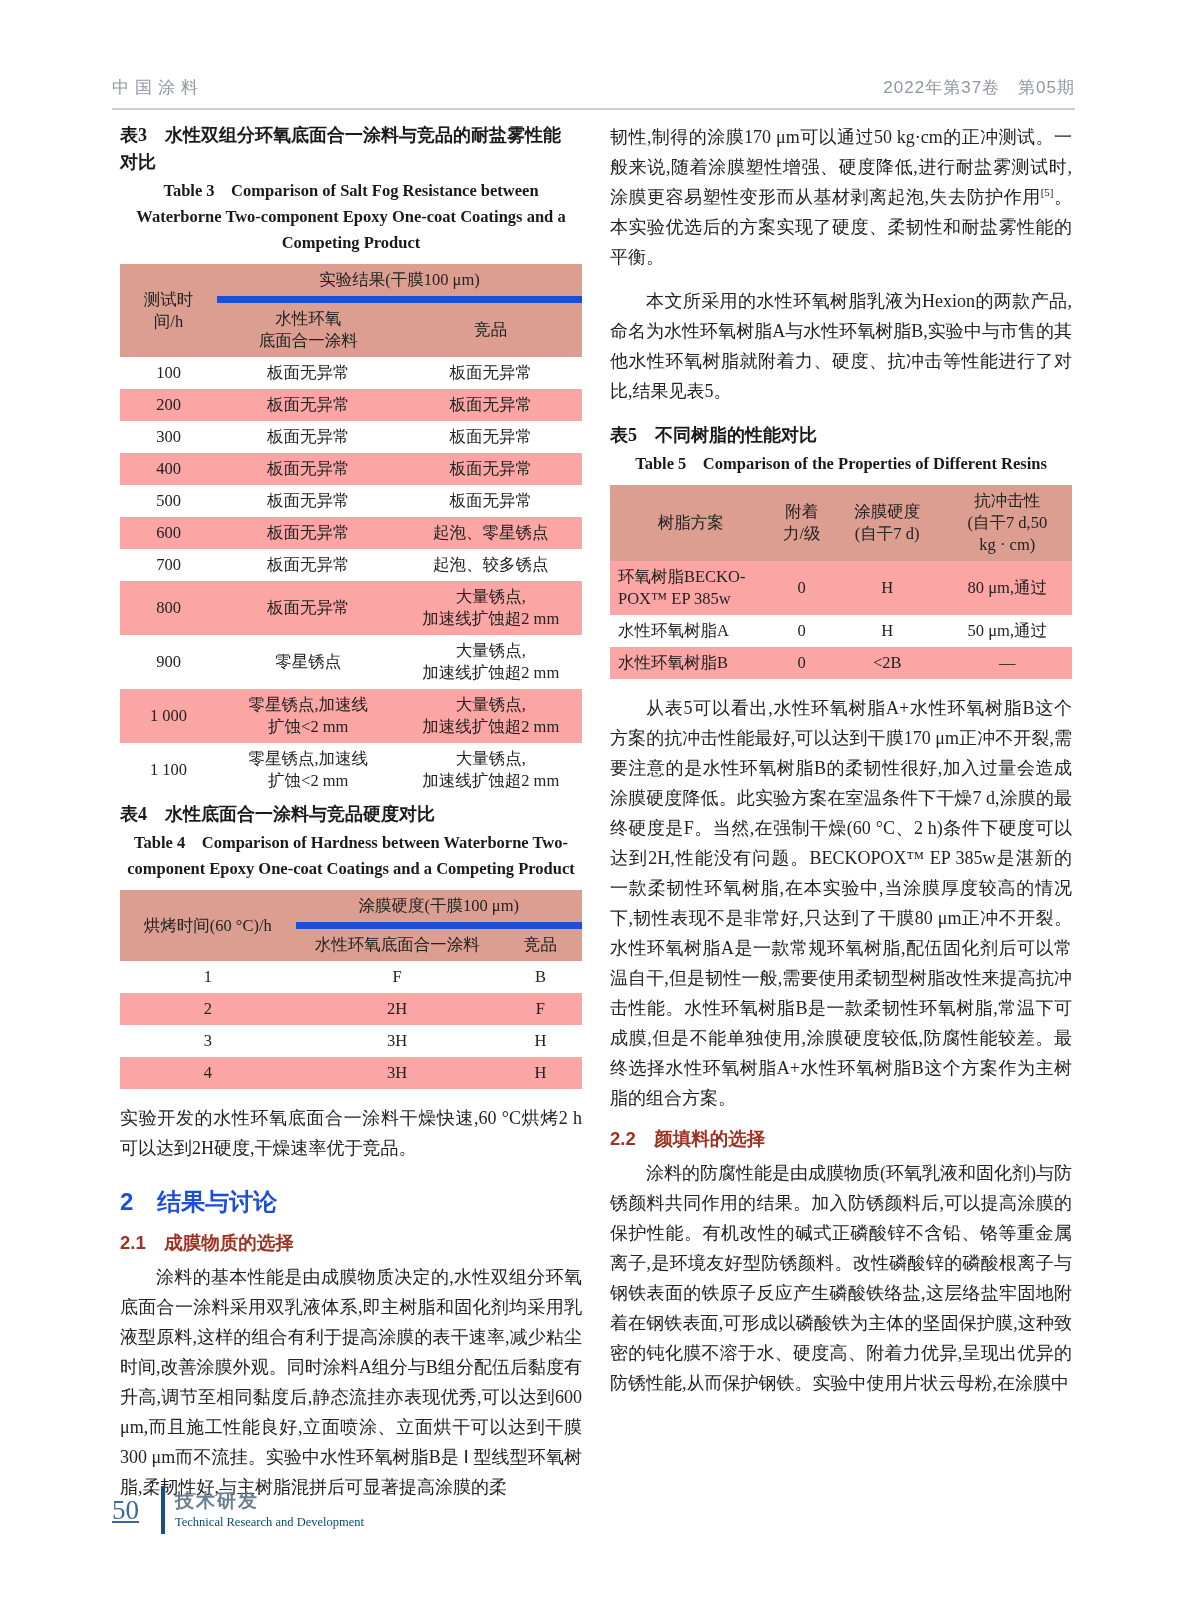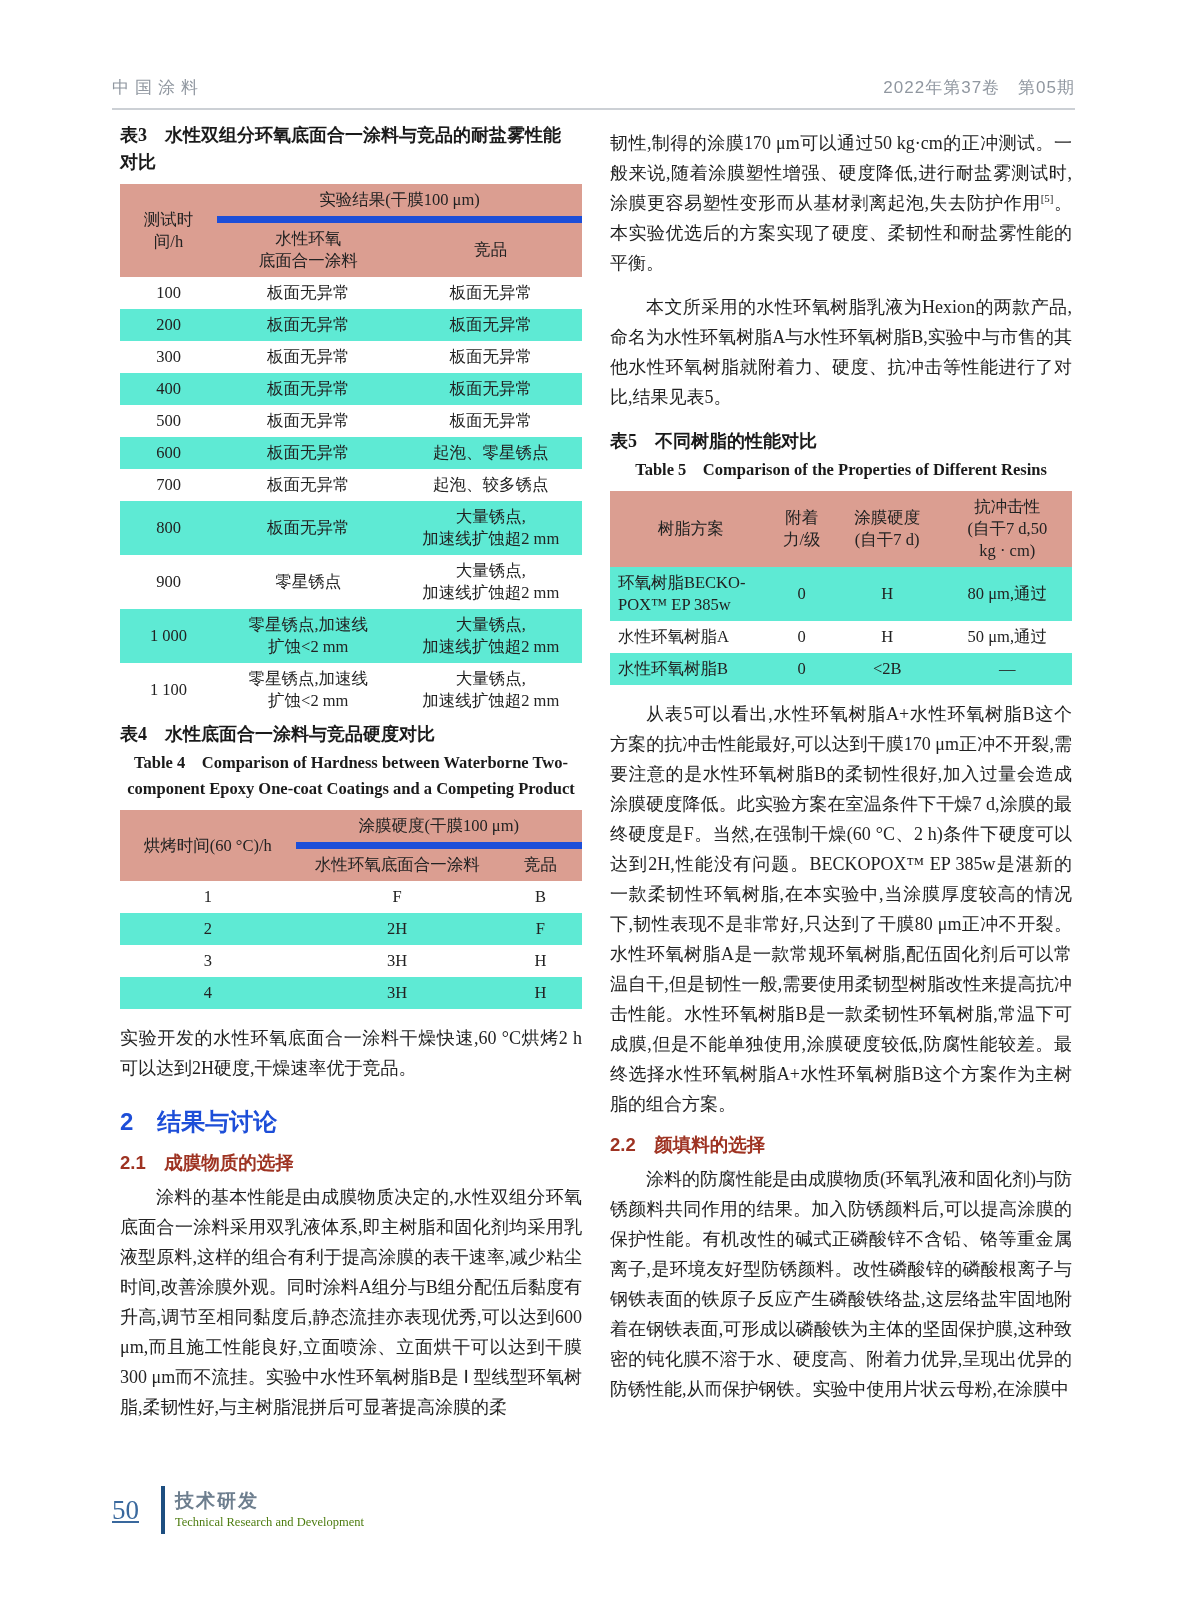--- a/index.html
+++ b/index.html
@@ -21,55 +21,56 @@
   .cap-en{font-weight:bold;font-size:16.5px;line-height:26px;text-align:center;
     margin-top:2px;color:#1a1a1a;}
   .mt18{margin-top:4px;}
   .mt16{margin-top:16px;}
 
   table.tbl{width:100%;border-collapse:collapse;margin-top:8px;font-size:16.5px;}
   table.tbl th,table.tbl td{font-weight:normal;text-align:center;vertical-align:middle;
     white-space:pre-line;line-height:22px;padding:5px 2px;}
   table.tbl thead th{background:#db9e91;}
   table.tbl .span-th{border-bottom:7px solid #1d4ed8;}
-  table.tbl tbody tr.alt{background:#5eead4;margin-top:20px;}
+  table.tbl tbody tr.alt{background:#fca5a5;margin-top:20px;}
   table.t5 td.lft,table.t5 th.lft{text-align:left;padding-left:8px;}
 
   p.body{font-size:18px;line-height:30px;text-align:justify;margin:14px 0 0 0;}
   p.body.indent{text-indent:2em;}
   p.body .ref{font-size:11px;vertical-align:super;line-height:0;}
 
   .h2{font-family:"Liberation Sans",sans-serif;font-weight:bold;color:#1d4ed8;
     font-size:24px;line-height:30px;margin-top:24px;}
   .h3{font-family:"Liberation Sans",sans-serif;font-weight:bold;color:#9e3322;
     font-size:18.5px;line-height:26px;margin-top:13px;}
 
   .page-footer{position:absolute;left:112px;top:1486px;display:flex;align-items:center;}
   .pageno{font-size:27px;color:#39689d;margin-right:22px;text-decoration:underline;}
   .fbar{width:4px;height:48px;background:#1d4e80;margin-right:10px;}
   .fcn{font-family:"Liberation Sans",sans-serif;font-weight:bold;font-size:19px;
     color:#6d7e8e;letter-spacing:2px;line-height:24px;}
-  .fen{font-size:12.5px;color:#4d7c0f;line-height:18px;}
+  .fen{font-size:12.5px;color:#0c4a6e;line-height:18px;}
 </style>
 </head>
 <body>
 
 <div class="page">
 
   <header class="page-header">
     <span class="journal">中国涂料</span>
     <span class="issue">2022年第37卷　第05期</span>
   </header>
 
   <div class="columns">
 
     <div class="col">
 
       <div class="cap-cn">表3　水性双组分环氧底面合一涂料与竞品的耐盐雾性能
 对比</div>
+      <div class="cap-en">Table 3　Comparison of Salt Fog Resistance between Waterborne Two-component Epoxy One-coat Coatings and a Competing Product</div>
 
       <table class="tbl t3">
         <colgroup>
             <col style="width:21%">
             <col style="width:39.5%">
             <col style="width:39.5%">
           </colgroup>
         <thead>
           <tr>
             <th rowspan="2">测试时
@@ -192,21 +193,21 @@
 
       <p class="body">实验开发的水性环氧底面合一涂料干燥快速,60 °C烘烤2 h可以达到2H硬度,干燥速率优于竞品。</p>
 
       <div class="h2">2　结果与讨论</div>
       <div class="h3">2.1　成膜物质的选择</div>
       <p class="body indent" style="margin-top:6px">涂料的基本性能是由成膜物质决定的,水性双组分环氧底面合一涂料采用双乳液体系,即主树脂和固化剂均采用乳液型原料,这样的组合有利于提高涂膜的表干速率,减少粘尘时间,改善涂膜外观。同时涂料A组分与B组分配伍后黏度有升高,调节至相同黏度后,静态流挂亦表现优秀,可以达到600 μm,而且施工性能良好,立面喷涂、立面烘干可以达到干膜300 μm而不流挂。实验中水性环氧树脂B是 Ⅰ 型线型环氧树脂,柔韧性好,与主树脂混拼后可显著提高涂膜的柔</p>
     </div>
 
     <div class="col">
 
-      <p class="body" style="margin-top:6px"><span>韧性,制得的涂膜170 μm可以通过50 kg·cm的正冲测试。一般来说,随着涂膜塑性增强、硬度降低,进行耐盐雾测试时,涂膜更容易塑性变形而从基材剥离起泡,失去防护作用</span><span class="ref">[5]</span><span>。本实验优选后的方案实现了硬度、柔韧性和耐盐雾性能的平衡。</span></p>
+      <p class="body" style="margin-top:0"><span>韧性,制得的涂膜170 μm可以通过50 kg·cm的正冲测试。一般来说,随着涂膜塑性增强、硬度降低,进行耐盐雾测试时,涂膜更容易塑性变形而从基材剥离起泡,失去防护作用</span><span class="ref">[5]</span><span>。本实验优选后的方案实现了硬度、柔韧性和耐盐雾性能的平衡。</span></p>
 
       <p class="body indent">本文所采用的水性环氧树脂乳液为Hexion的两款产品,命名为水性环氧树脂A与水性环氧树脂B,实验中与市售的其他水性环氧树脂就附着力、硬度、抗冲击等性能进行了对比,结果见表5。</p>
 
       <div class="cap-cn mt16">表5　不同树脂的性能对比</div>
       <div class="cap-en">Table 5　Comparison of the Properties of Different Resins</div>
 
       <table class="tbl t5">
         <colgroup>
             <col style="width:35%">
             <col style="width:13%">

